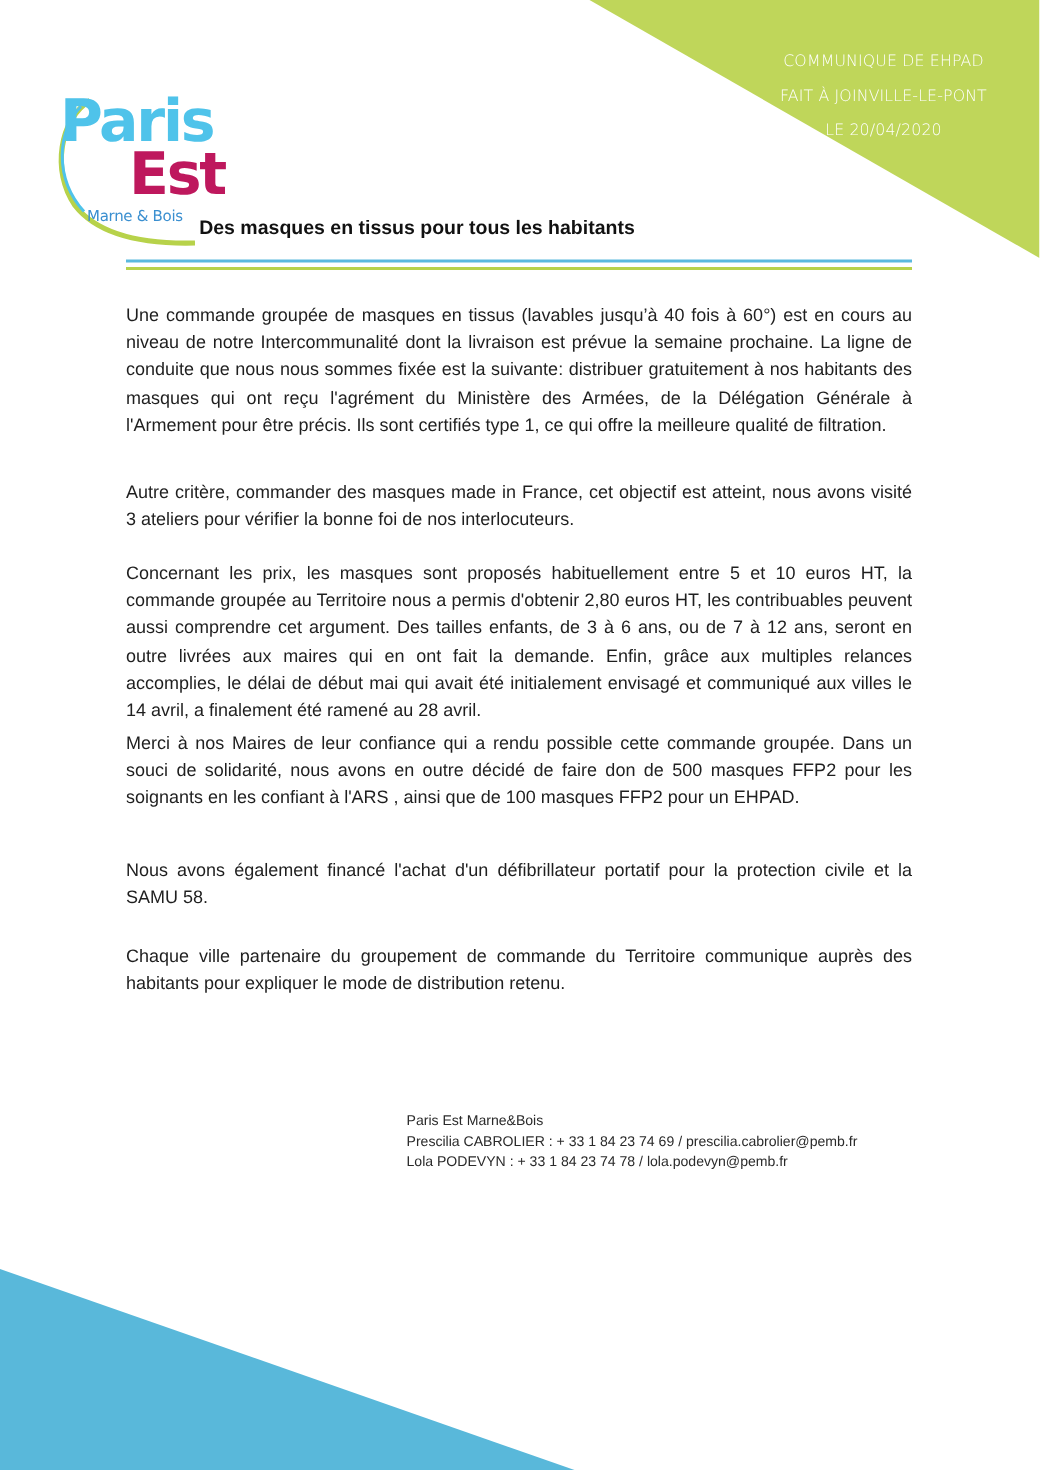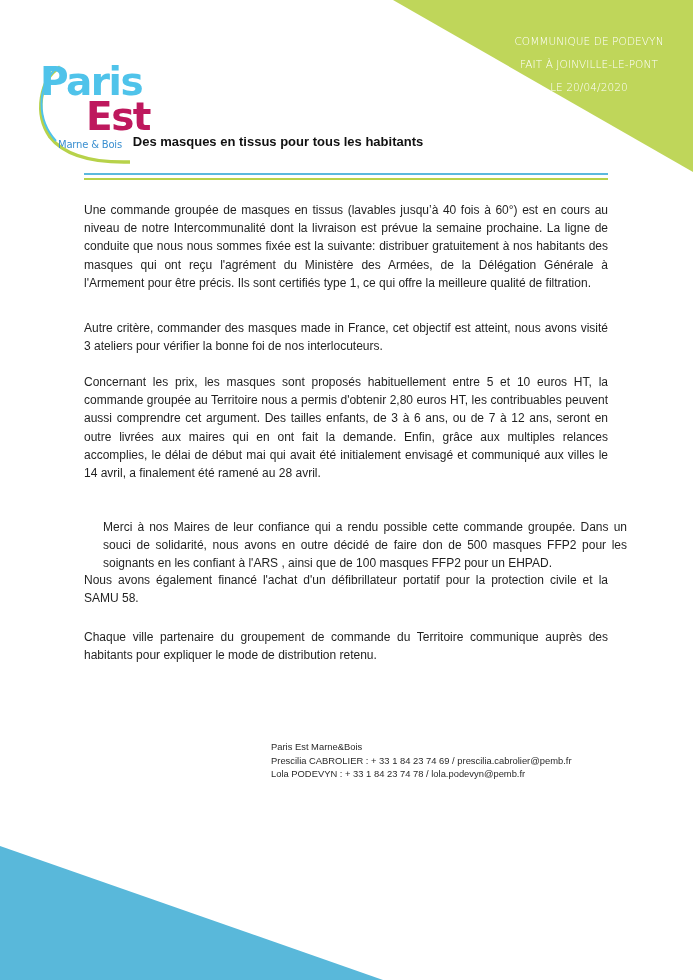--- a/index.html
+++ b/index.html
@@ -24,32 +24,32 @@
     .logo-est {
       position: absolute; left: 56px; top: 35px; font-size: 39px; font-weight: bold;
       color: #be185d; font-family: "DejaVu Sans", sans-serif; letter-spacing: -1.5px;
     }
     .logo-sub {
       position: absolute; left: 28px; top: 80px; font-size: 10px; color: #3a8fd0;
       font-family: "DejaVu Sans", sans-serif; letter-spacing: -0.2px;
     }
     .logo-arc { position: absolute; left: 0; top: 0; }
     .title {
-      position: absolute; left: 0; width: 556px; top: 134px; text-align: center;
+      position: absolute; left: 0; width: 556px; top: 144px; text-align: center;
       font-weight: bold; font-size: 13px; color: #111;
     }
     .rule { position: absolute; left: 84px; width: 524px; height: 2px; }
     .rule.blue { top: 173px; background: #5bb9de; }
     .rule.green { top: 178px; background: #b7d24a; }
     .body { position: absolute; left: 84px; width: 524px; font-size: 12px; line-height: 18.2px; color: #1f1f1f; }
     .body p { margin: 0; text-align: justify; }
     .p1 { top: 201px; }
     .p2 { top: 319px; }
     .p3 { top: 373px; }
-    .p4 { top: 518px; margin-left: 19px; }
+    .p4 { top: 486px; }
     .p5 { top: 571px; }
     .p6 { top: 628px; }
     .contacts { position: absolute; left: 271px; top: 740px; font-size: 9.4px; line-height: 13.5px; color: #2a2a2a; }
     .contacts .head { font-weight: bold; color: #111; }
   </style>
 </head>
 <body>
 
 <svg class="deco" viewBox="0 0 693 980" xmlns="http://www.w3.org/2000/svg">
   <polygon points="393,0 693,0 693,172" fill="#bfd65a"></polygon>
@@ -60,21 +60,21 @@
   <svg class="logo-arc" width="135" height="110" viewBox="0 0 135 110">
     <path d="M 30 8 C 10 20, 4 55, 20 78 C 34 96, 60 104, 100 103" fill="none" stroke="#b7d24a" stroke-width="3.5"></path>
     <path d="M 24 12 C 8 28, 6 60, 26 82" fill="none" stroke="#4fc3ea" stroke-width="2"></path>
   </svg>
   <span class="logo-paris">Paris</span>
   <span class="logo-est">Est</span>
   <span class="logo-sub">Marne &amp; Bois</span>
 </div>
 
 <div class="header-info">
-  <div>COMMUNIQUE DE PODEVYN</div>
+  <div>COMMUNIQUE DE EHPAD</div>
   <div>FAIT À JOINVILLE-LE-PONT</div>
   <div>LE 20/04/2020</div>
 </div>
 
 <div class="title">Des masques en tissus pour tous les habitants</div>
 <div class="rule blue"></div>
 <div class="rule green"></div>
 
 <div class="body p1">
     <p>Une commande groupée de masques en tissus (lavables jusqu’à 40 fois à 60°) est en cours au niveau de notre Intercommunalité dont la livraison est prévue la semaine prochaine. La ligne de conduite que nous nous sommes fixée est la suivante: distribuer gratuitement à nos habitants des masques qui ont reçu l'agrément du Ministère des Armées, de la Délégation Générale à l'Armement pour être précis. Ils sont certifiés type 1, ce qui offre la meilleure qualité de filtration.</p>

